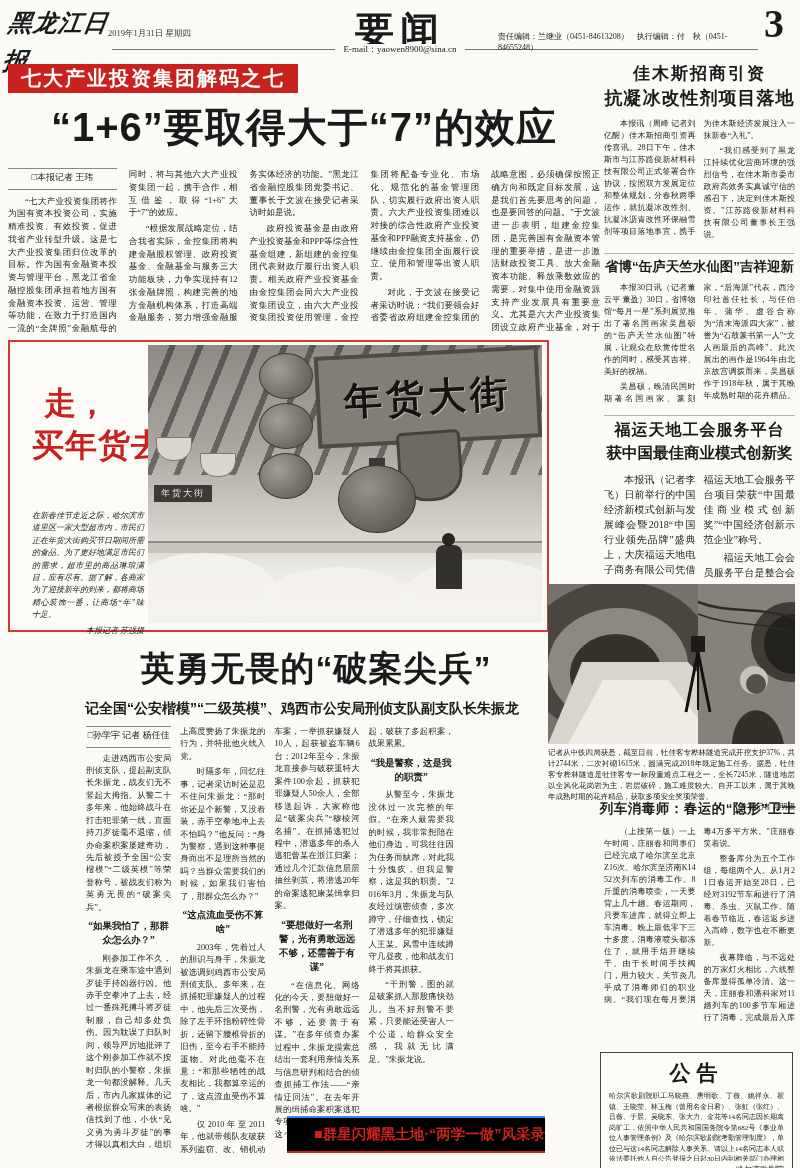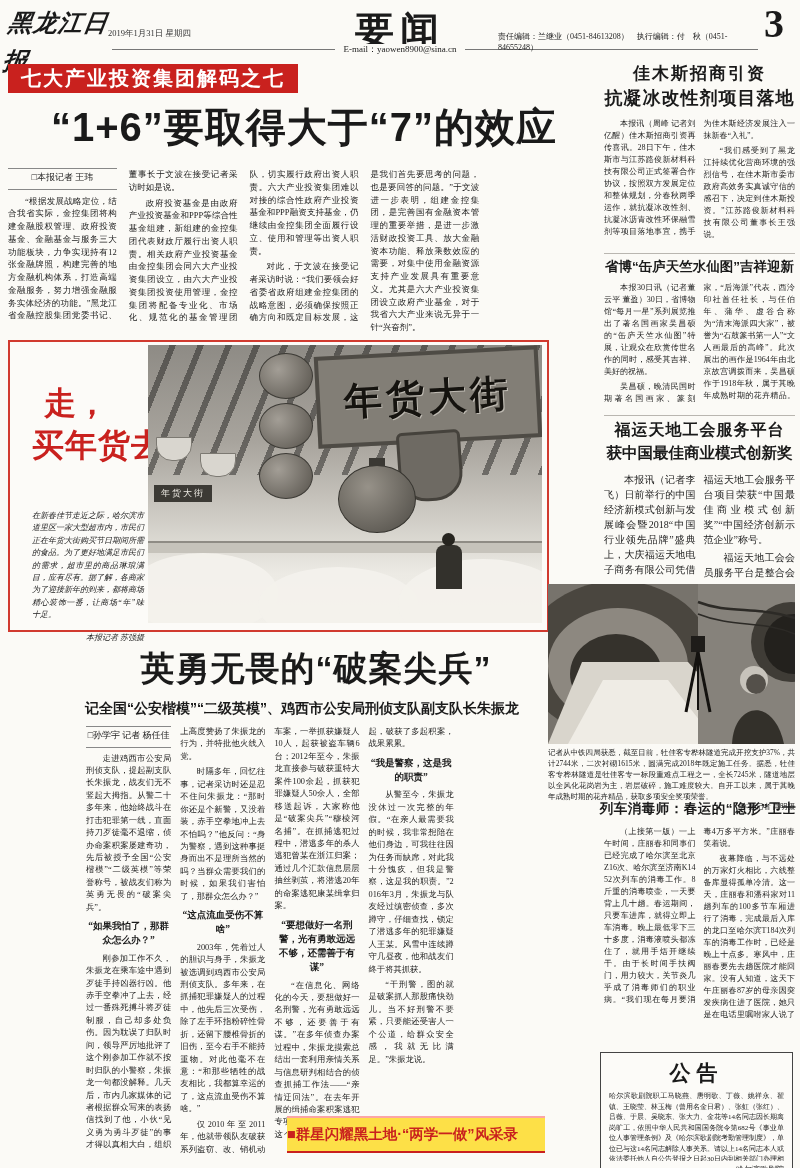--- a/index.html
+++ b/index.html
@@ -34,21 +34,21 @@
                  letter-spacing:1px;font-family:"Liberation Sans",sans-serif;}
   .lead-body{left:8px;top:168px;width:592px;height:168px;column-count:5;}
 
   
   .market-box{left:8px;top:340px;width:537px;height:288px;border:2px solid #d13a2f;background:#fcfbf8;}
   .market-title{position:absolute;color:#c9211e;font-weight:900;font-family:"Liberation Sans",sans-serif;}
   .mt1{left:34px;top:40px;font-size:32px;}
   .mt2{left:22px;top:82px;font-size:32px;letter-spacing:1px;}
   .market-caption{position:absolute;left:22px;top:168px;width:112px;font-size:8px;line-height:1.55;
                   text-align:justify;font-style:italic;color:#222;word-break:break-all;}
-  .market-credit{display:block;text-align:right;margin-top:10px;}
+  .market-credit{display:block;text-align:right;margin-top:3px;}
   .market-photo{position:absolute;left:138px;top:3px;width:394px;height:278px;overflow:hidden;
       background:linear-gradient(180deg,#8e8b85 0%,#a8a49d 35%,#cfccc5 62%,#eceae4 82%,#f2f0ea 100%);}
   .beams{position:absolute;left:0;top:0;width:100%;height:130px;
       background:repeating-linear-gradient(112deg,rgba(30,30,30,0) 0 20px,rgba(35,34,32,.5) 20px 26px);}
   .banner{position:absolute;left:168px;top:6px;width:216px;height:84px;background:#827e76;
       border:4px solid #4e4b45;transform:rotate(-3deg);display:flex;align-items:center;justify-content:center;}
   .banner span{font-size:38px;font-weight:900;color:#15130f;letter-spacing:4px;
       font-family:"Liberation Sans",sans-serif;text-shadow:1px 1px 0 #bdb9b1;}
   .ornament{position:absolute;left:250px;top:86px;width:58px;height:64px;background:#6e6a63;
       border:3px solid #45423c;border-radius:6px 6px 28px 28px;transform:rotate(-4deg);}
@@ -65,22 +65,22 @@
   .shelf{position:absolute;background:#c6c3bb;border-top:2px solid #8f8c85;}
   .shopper-body{position:absolute;left:288px;top:200px;width:26px;height:44px;background:#33312c;border-radius:8px 8px 0 0;}
   .shopper-head{position:absolute;left:294px;top:188px;width:13px;height:13px;border-radius:50%;background:#26241f;}
 
   
   .hero-headline{left:85px;top:646px;width:462px;text-align:center;font-size:34px;font-weight:700;
       letter-spacing:1px;font-family:"Liberation Sans",sans-serif;}
   .hero-subhead{left:85px;top:700px;width:462px;font-size:14px;font-weight:bold;
       font-family:"Liberation Sans",sans-serif;}
   .hero-body{left:86px;top:726px;width:462px;height:436px;column-count:5;column-gap:9px;font-size:8.3px;}
-  .footer-banner{left:287px;top:1116px;width:258px;background:#fde047;border-top:2px solid #fca5a5;
-      border-bottom:2px solid #c9211e;color:#c9211e;font-weight:900;font-size:14.5px;text-align:left;
+  .footer-banner{left:287px;top:1116px;width:258px;background:#000000;border-top:2px solid #3b82f6;
+      border-bottom:2px solid #c9211e;color:#c9211e;font-weight:900;font-size:14.5px;text-align:right;
       padding:7px 0;font-family:"Liberation Sans",sans-serif;z-index:3;}
 
   
   .rr-h{position:absolute;text-align:center;font-weight:900;font-family:"Liberation Sans",sans-serif;}
   .s1h1{left:604px;top:62px;width:191px;font-size:17px;letter-spacing:2px;}
   .s1h2{left:604px;top:86px;width:191px;font-size:18px;letter-spacing:1px;}
   .s1body{left:604px;top:118px;width:191px;height:132px;column-count:2;column-gap:8px;font-size:8px;}
   .rr-div{position:absolute;left:604px;width:191px;height:1px;background:#b9b6b0;}
   .s2h{left:602px;top:258px;width:195px;font-size:13.5px;}
   .s2body{left:604px;top:282px;width:191px;height:128px;column-count:2;column-gap:8px;font-size:8px;}
@@ -112,20 +112,21 @@
   <div class="abs section-title">要闻</div>
   <div class="abs hdr-rule"></div>
   <div class="abs hdr-email"><span>E-mail：yaowen8900@sina.cn</span></div>
   <div class="abs hdr-editors">责任编辑：兰继业（0451-84613208）　执行编辑：付　秋（0451-84655248）</div>
   <div class="abs page-num">3</div>
 
   <div class="abs kicker">七大产业投资集团解码之七</div>
   <div class="abs lead-headline">“1+6”要取得大于“7”的效应</div>
   <div class="abs lead-body cols">
     <p class="byline">□本报记者 王玮</p>
+    <p>“七大产业投资集团将作为国有资本投资公司，实施精准投资、有效投资，促进我省产业转型升级。这是七大产业投资集团归位改革的目标。作为国有金融资本投资与管理平台，黑龙江省金融控股集团承担着地方国有金融资本投资、运营、管理等功能，在致力于打造国内一流的“全牌照”金融航母的同时，将与其他六大产业投资集团一起，携手合作，相互借鉴，取得“1+6”大于“7”的效应。</p>
     <p>“根据发展战略定位，结合我省实际，金控集团将构建金融股权管理、政府投资基金、金融基金与服务三大功能板块，力争实现持有12张金融牌照，构建完善的地方金融机构体系，打造高端金融服务，努力增强金融服务实体经济的功能。”黑龙江省金融控股集团党委书记、董事长于文波在接受记者采访时如是说。</p>
     <p>政府投资基金是由政府产业投资基金和PPP等综合性基金组建，新组建的金控集团代表财政厅履行出资人职责。相关政府产业投资基金由金控集团会同六大产业投资集团设立，由六大产业投资集团投资使用管理，金控集团将配备专业化、市场化、规范化的基金管理团队，切实履行政府出资人职责。六大产业投资集团难以对接的综合性政府产业投资基金和PPP融资支持基金，仍继续由金控集团全面履行设立、使用和管理等出资人职责。</p>
     <p>对此，于文波在接受记者采访时说：“我们要领会好省委省政府组建金控集团的战略意图，必须确保按照正确方向和既定目标发展，这是我们首先要思考的问题，也是要回答的问题。”于文波进一步表明，组建金控集团，是完善国有金融资本管理的重要举措，是进一步激活财政投资工具、放大金融资本功能、释放乘数效应的需要，对集中使用金融资源支持产业发展具有重要意义。尤其是六大产业投资集团设立政府产业基金，对于我省六大产业来说无异于一针“兴奋剂”。</p>
 
   </div>
 
   <div class="abs market-box">
     <div class="market-title mt1">走，</div>
     <div class="market-title mt2">买年货去</div>
     <div class="market-caption">
@@ -222,20 +223,21 @@
     </svg>
   </div>
   <div class="abs tunnel-caption">
     <span>记者从中铁四局获悉，截至目前，牡佳客专桦林隧道完成开挖支护37%，共计2744米，二次衬砌1615米，圆满完成2018年既定施工任务。据悉，牡佳客专桦林隧道是牡佳客专一标段重难点工程之一，全长7245米，隧道地层以全风化花岗岩为主，岩层破碎，施工难度较大。自开工以来，属于其晚年成熟时期的花卉精品，获取多项安全奖项荣誉。</span>
     <span class="tunnel-credit">本报记者 高明摄</span>
   </div>
 
   <div class="abs rr-h s4h">列车消毒师：春运的“隐形”卫士</div>
   <div class="abs s4body cols">
     <p>（上接第一版）一上午时间，庄丽春和同事们已经完成了哈尔滨至北京Z16次、哈尔滨至济南K1452次列车的消毒工作。8斤重的消毒喷壶，一天要背上几十趟。春运期间，只要车进库，就得立即上车消毒。晚上最低零下三十多度，消毒液喷头都冻住了，就用手焐开继续干。由于长时间手扶阀门，用力较大，关节炎几乎成了消毒师们的职业病。“我们现在每月要消毒4万多平方米。”庄丽春笑着说。</p>
+    <p>整备库分为五个工作组，每组两个人。从1月21日春运开始至28日，已经对3192节车厢进行了消毒、杀虫、灭鼠工作。随着春节临近，春运返乡进入高峰，数字也在不断更新。</p>
     <p>夜幕降临，与不远处的万家灯火相比，六线整备库显得孤单冷清。这一天，庄丽春和潘科家对11趟列车的100多节车厢进行了消毒，完成最后入库的龙口至哈尔滨T184次列车的消毒工作时，已经是晚上十点多。寒风中，庄丽春要先去趟医院才能回家。没有人知道，这天下午庄丽春87岁的母亲因突发疾病住进了医院，她只是在电话里嘱咐家人说了一句，“我整夜忙工作，晚点过去。”</p>
 
   </div>
 
   <div class="abs notice">
     <div class="notice-title">公告</div>
     <div class="notice-body">哈尔滨歌剧院职工马晓燕、唐明歌、丁薇、姚祥永、翟镇、王晓莹、林玉梅（曾用名金日君）、张虹（张红）、吕薇、于晨、吴晓东、张大力、金花等14名同志因长期离岗旷工，依照中华人民共和国国务院令第682号《事业单位人事管理条例》及《哈尔滨歌剧院考勤管理制度》，单位已与这14名同志解除人事关系。请以上14名同志本人或依法委托他人自公告登报之日起30日内到相关部门办理相关手续，逾期产生后果自负。特此通知。</div>
     <div class="notice-sign">哈尔滨歌剧院</div>
     <div class="notice-date">2019年1月31日</div>
   </div>

